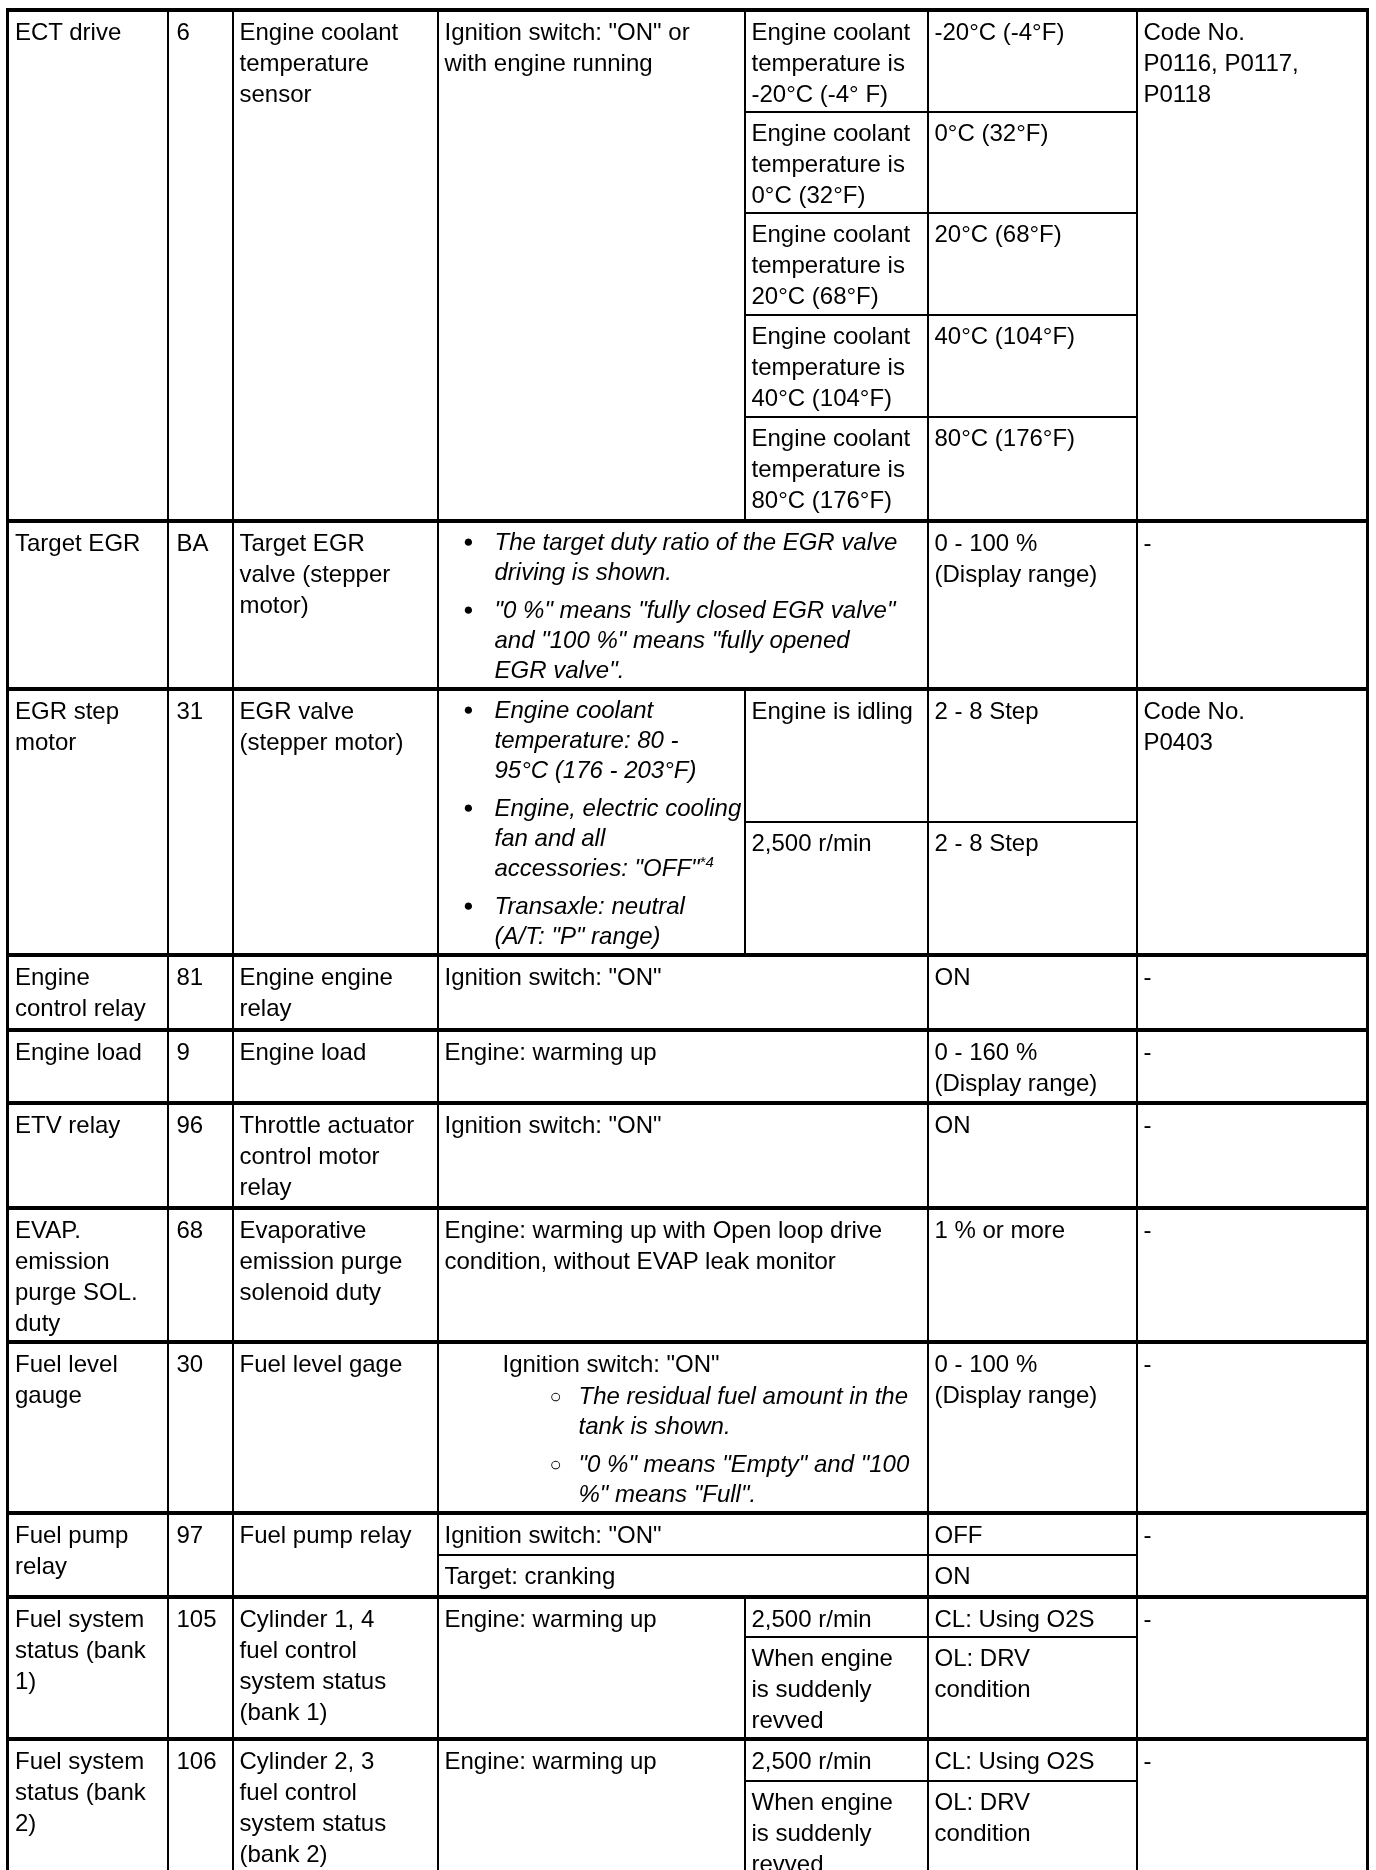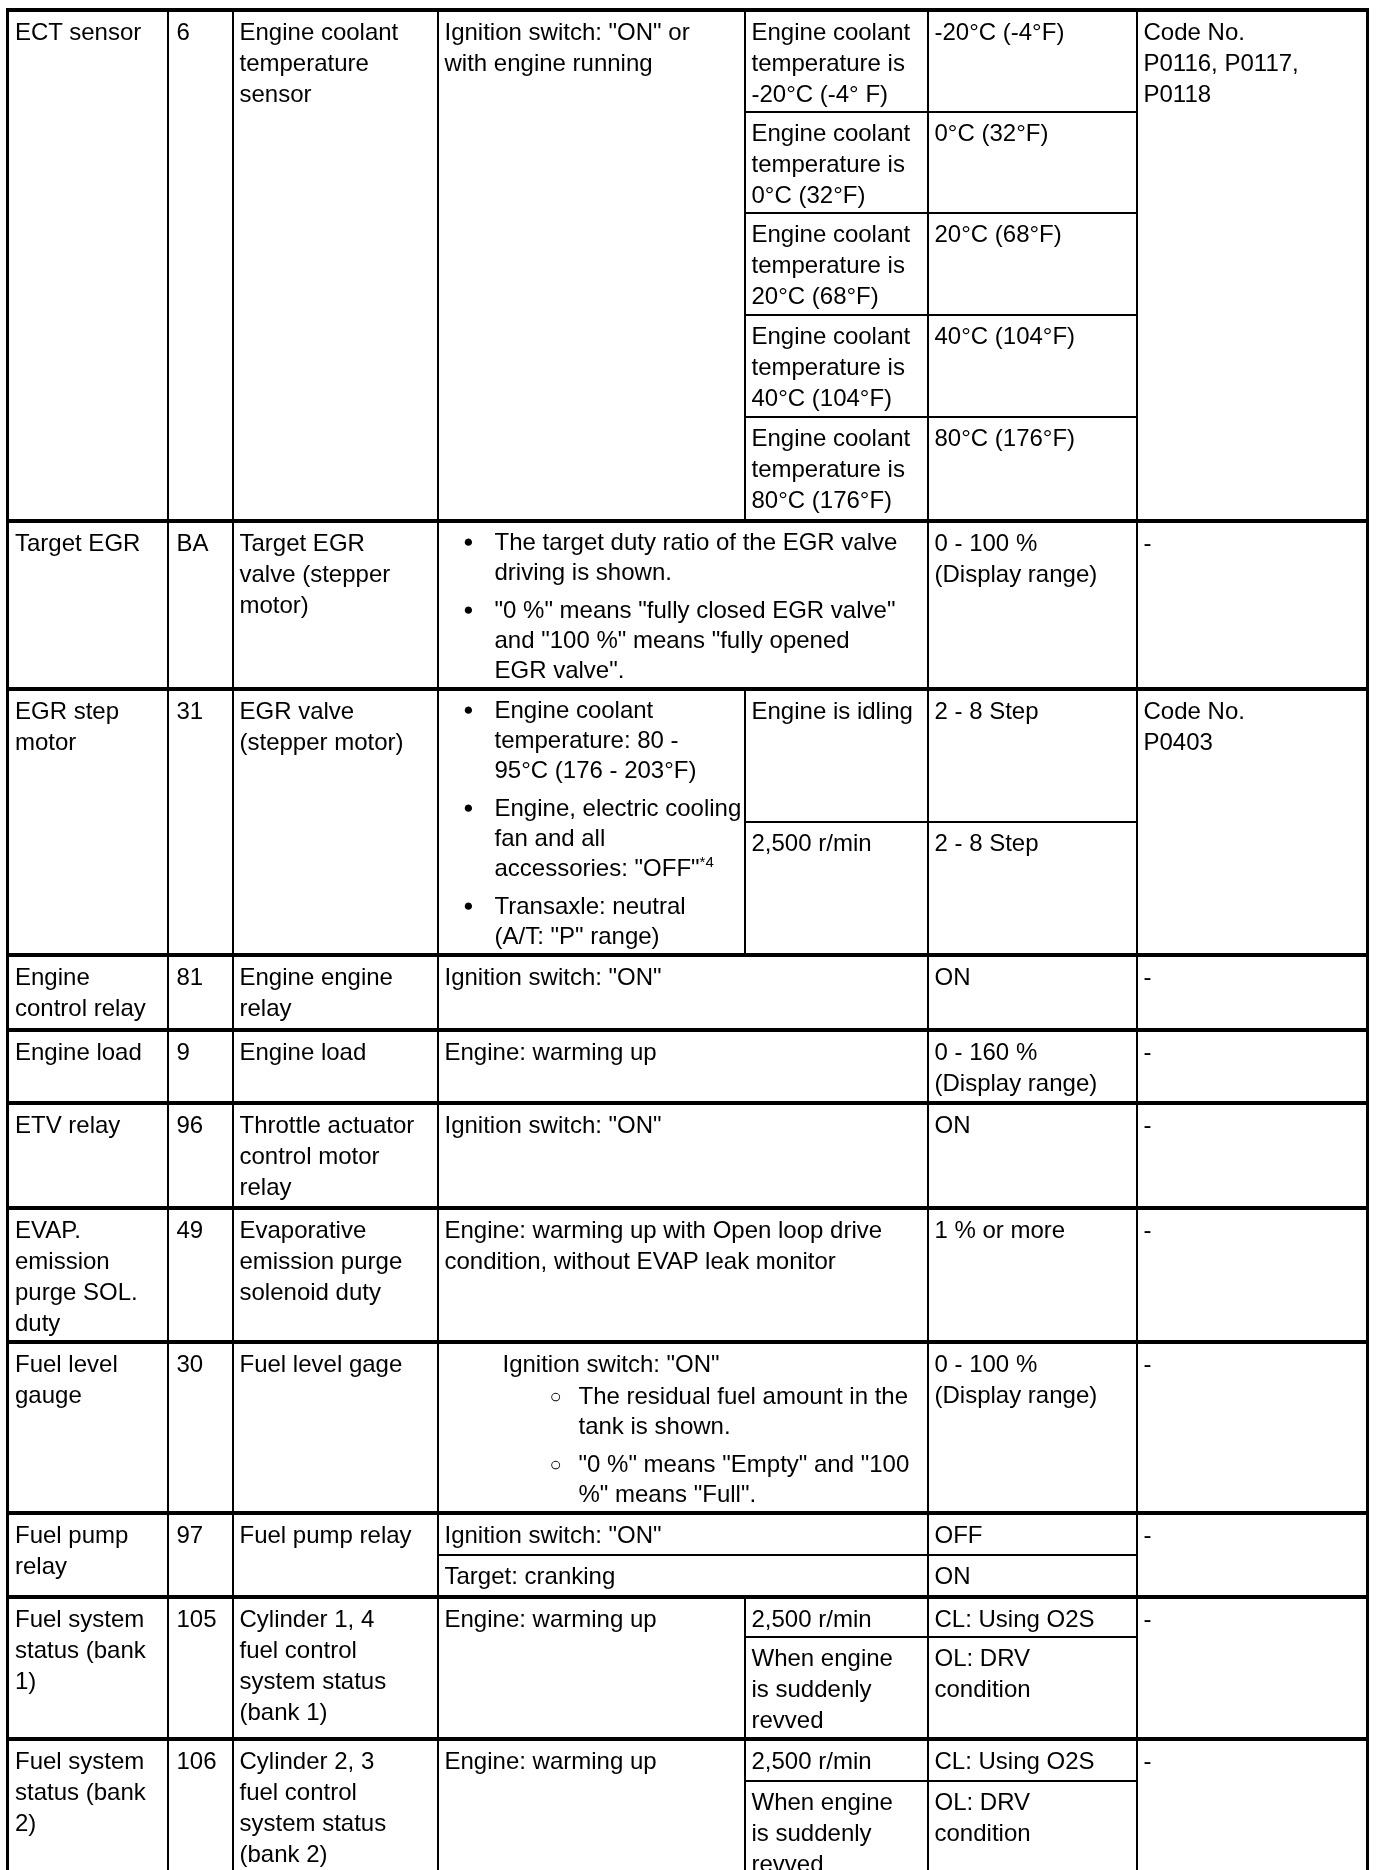--- a/index.html
+++ b/index.html
@@ -8,41 +8,41 @@
            border:3px solid #000;border-bottom:7px solid #000;}
   td{border:2px solid #000;vertical-align:top;padding:4px 4px 2px 6px;font-size:24px;line-height:31px;overflow:hidden;}
   tr.grp > td{border-top:4px solid #000;}
   .pre{white-space:pre;}
   td.num{padding-left:8px;}
   .bullets{line-height:30px;}
   .bullet{display:flex;align-items:flex-start;}
   .bullet + .bullet{margin-top:8px;}
   .bullet .marker{flex:0 0 auto;width:16px;margin:0 18px 0 16px;text-align:center;font-size:17px;line-height:30px;}
   .bullet .marker.circle{font-size:20px;font-weight:bold;margin-left:100px;margin-right:12px;width:22px;}
-  .btext{white-space:pre;display:inline-block;}
+  .btext{white-space:pre;display:inline-block;font-style:italic;}
   sup.note{font-size:15px;line-height:0;vertical-align:super;}
   .flg-header{padding-left:58px;white-space:pre;margin-bottom:2px;}
 </style>
 </head>
 <body>
 
 <table class="dl">
   <colgroup>
     <col style="width:160px">
       <col style="width:65px">
       <col style="width:205px">
     <col style="width:307px">
       <col style="width:183px">
       <col style="width:209px">
       <col style="width:231px">
   </colgroup>
 
   <tbody>
       <tr class="grp" style="height:95px">
-    <td rowspan="5" class="pre">ECT sensor</td>
+    <td rowspan="5" class="pre">ECT drive</td>
     <td rowspan="5" class="pre num">6</td>
     <td rowspan="5" class="pre">Engine coolant
 temperature
 sensor</td>
     <td rowspan="5" class="pre">Ignition switch: "ON" or
 with engine running</td>
     <td class="pre">Engine coolant
 temperature is
 -20°C (-4° F)</td>
     <td class="pre">-20°C (-4°F)</td>
@@ -168,21 +168,21 @@
     <td colspan="2" class="pre">Ignition switch: "ON"</td>
     <td class="pre">ON</td>
     <td class="pre">-</td>
   </tr>
 
   <tr class="grp" style="height:130px">
     <td class="pre">EVAP.
 emission
 purge SOL.
 duty</td>
-    <td class="pre num">49</td>
+    <td class="pre num">68</td>
     <td class="pre">Evaporative
 emission purge
 solenoid duty</td>
     <td colspan="2" class="pre">Engine: warming up with Open loop drive
 condition, without EVAP leak monitor</td>
     <td class="pre">1 % or more</td>
     <td class="pre">-</td>
   </tr>
 
   <tr class="grp" style="height:169px">

